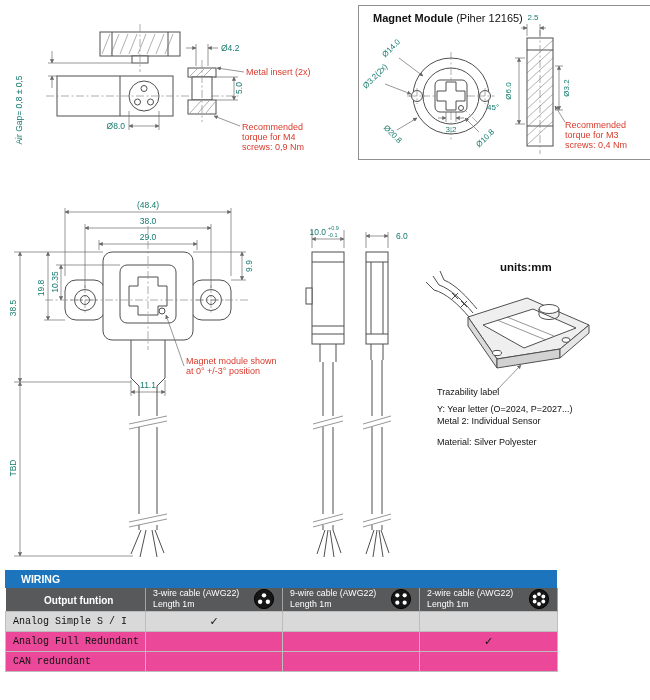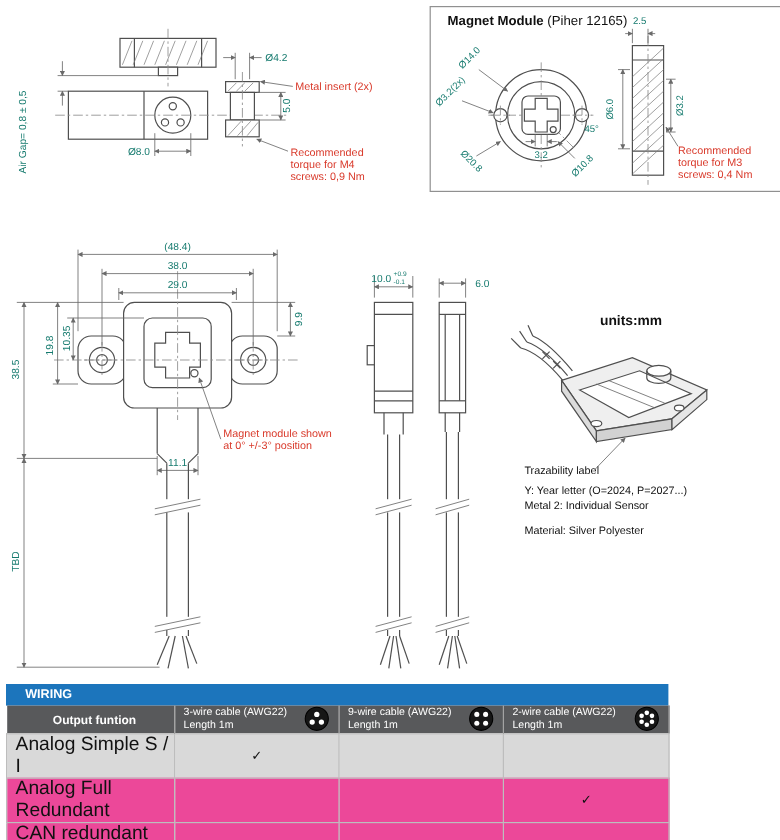--- a/index.html
+++ b/index.html
@@ -46,21 +46,21 @@
   #wiring { position:absolute; left:5px; top:570px; width:552px; }
   .w-title { background:#1c75bc; color:#fff; font-size:10.5px; font-weight:bold;
              height:18px; line-height:18px; padding-left:16px; }
   table.w { border-collapse:collapse; width:552px; table-layout:fixed; }
   table.w th { background:#58595b; color:#fff; font-weight:normal; height:23px;
                border-right:1px solid #a3a3a3; padding:0; }
   table.w th.c0 { font-weight:bold; font-size:10px; text-align:center;
                   vertical-align:bottom; padding:0 0 5px 7px; }
   .hw { display:flex; align-items:center; justify-content:space-between; padding:0 7px; }
   .hwt { text-align:left; font-size:8.8px; line-height:11px; }
-  table.w td { height:20px; border:1px solid #bdbdbd; font-size:16px; color:#111; padding:0; }
+  table.w td { height:20px; border:1px solid #bdbdbd; font-size:10px; color:#111; padding:0;font-family:Liberation Mono, monospace; }
   table.w td.lbl { padding-left:7px; }
   table.w td.chk { text-align:center; font-family:"DejaVu Sans",sans-serif; font-size:11px; }
   tr.g td { background:#d9d9d9; }
   tr.wh td { background:#ec4899; }
   .pin-icon { display:block; }
 </style>
 </head>
 <body>
 
 <div id="page">

